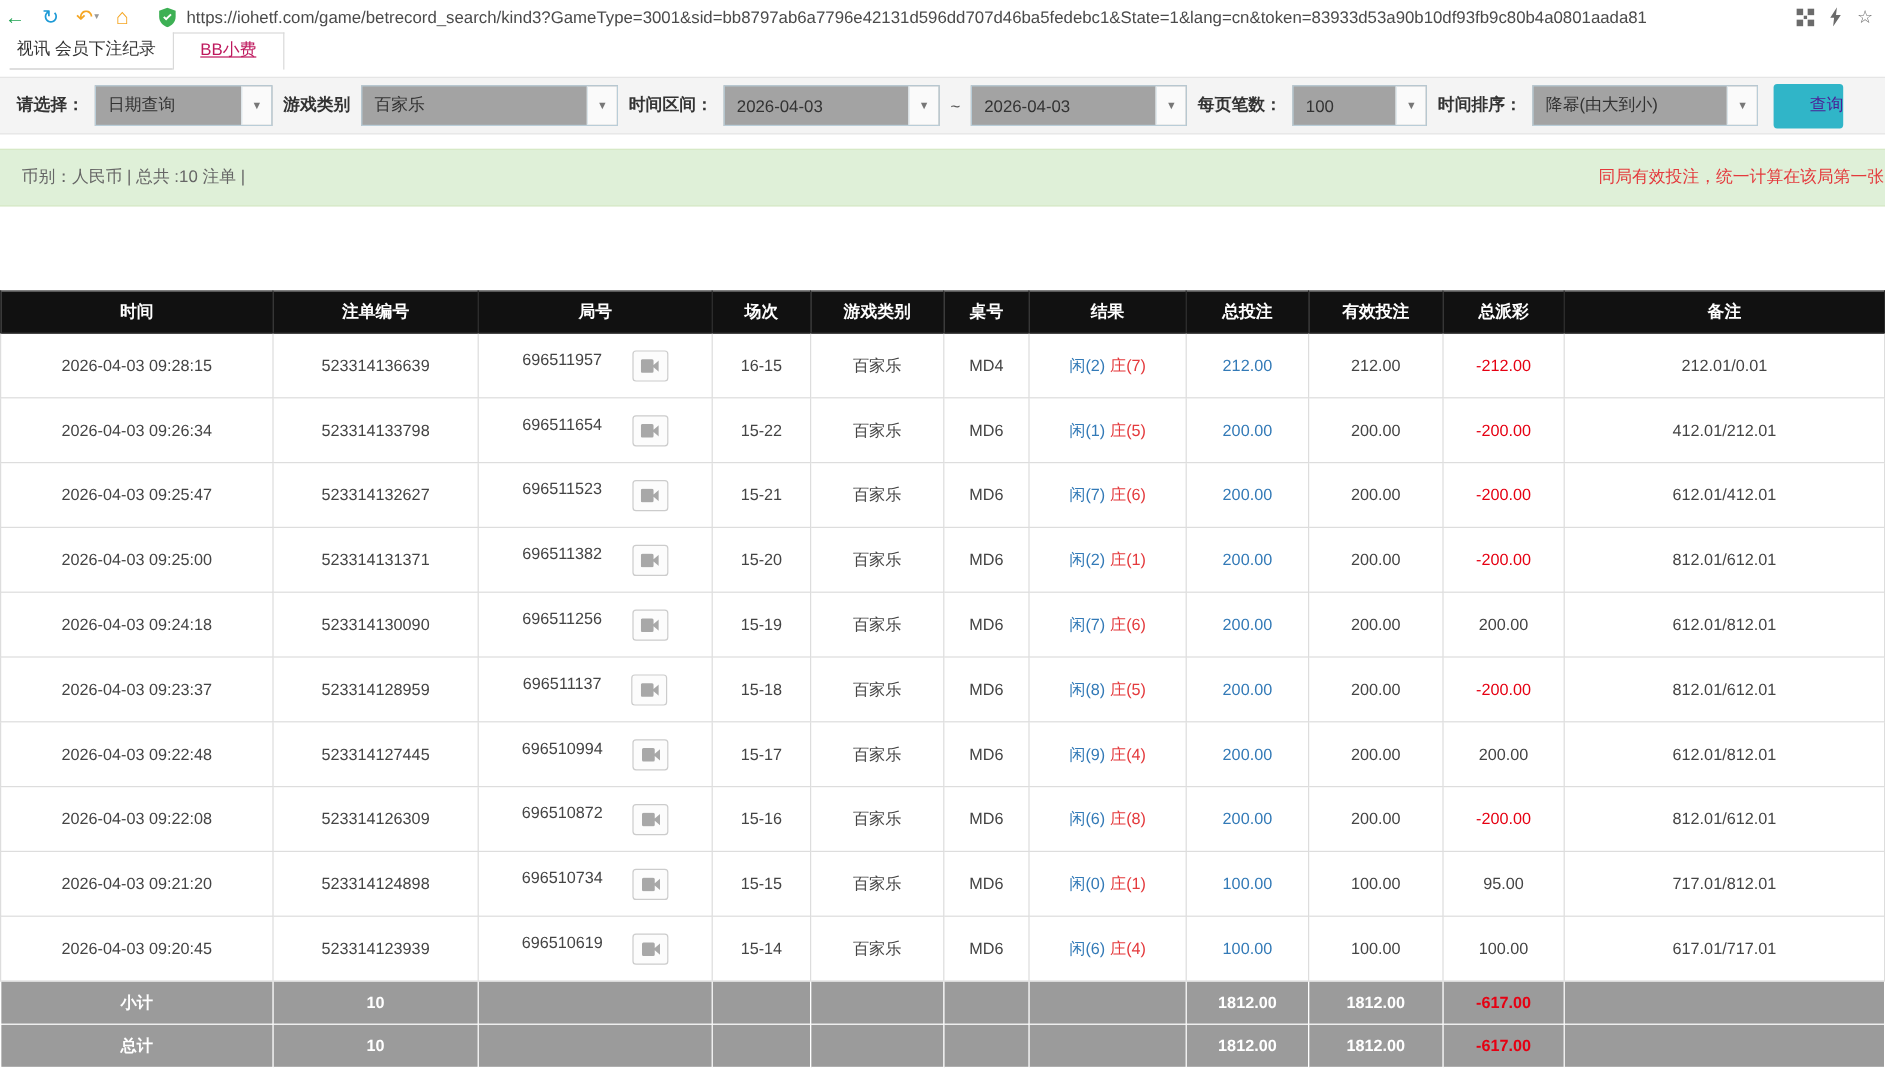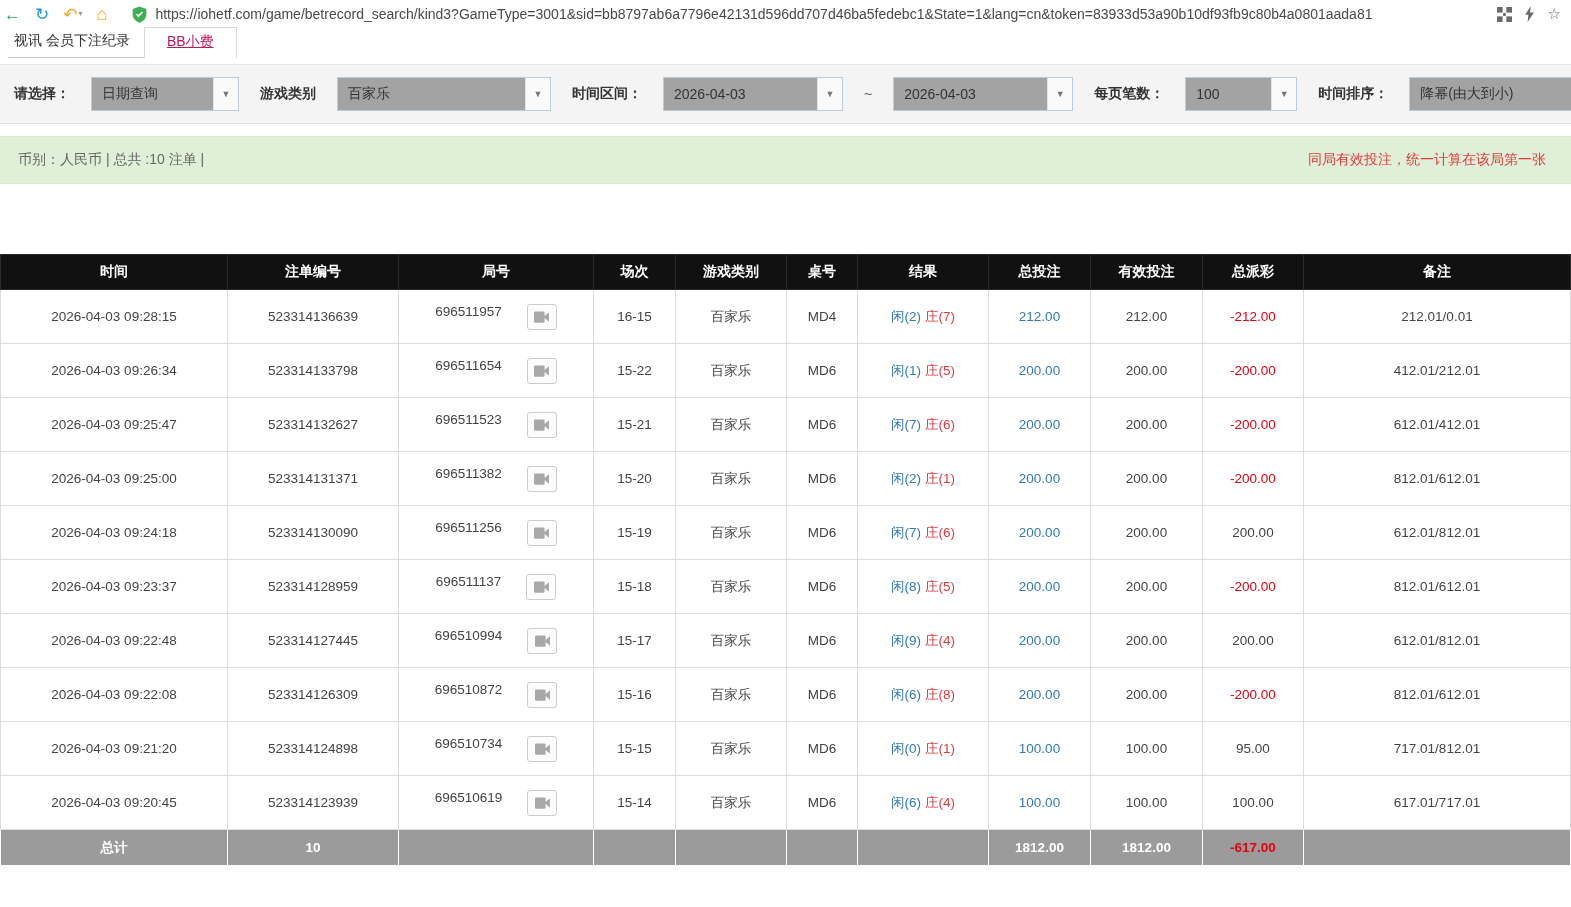--- a/index.html
+++ b/index.html
@@ -20,35 +20,35 @@
   .url-text { font-size:14px; color:#4a4a4a; white-space:nowrap; overflow:hidden; }
   .chrome-right { display:flex; align-items:center; gap:12px; margin-right:2px; }
   .chrome-right .ico { color:#6b6b6b; font-size:15px; cursor:pointer; display:flex; }
 
   
   .tabbar { height:30px; display:flex; align-items:flex-end; padding-left:8px; }
   .tab-records { padding:5px 14px 7px 6px; color:#333; border-bottom:1px solid #c9c9c9; cursor:pointer; white-space:nowrap; }
   .tab-bb { padding:5px 22px 7px 22px; color:#be185d; border:1px solid #d9d9d9; border-bottom:none; cursor:pointer; white-space:nowrap;text-decoration:underline; }
 
   
-  .filterbar { margin-top:6px; height:60px; background:#f4f4f4; border-top:1px solid #e5e5e5; border-bottom:1px solid #e5e5e5; display:flex; align-items:center; padding:0 14px; gap:21px; }
+  .filterbar { margin-top:6px; height:48px; background:#f4f4f4; border-top:1px solid #e5e5e5; border-bottom:1px solid #e5e5e5; display:flex; align-items:center; padding:0 14px; gap:9px; }
   .flabel { font-weight:bold; color:#333; white-space:nowrap; font-size:14px; }
   .dropdown { height:34px; background:#a3a3a3; border:1px solid #b9cdd8; display:flex; align-items:center; justify-content:space-between; cursor:pointer; flex:0 0 auto; }
   .dropdown .val { padding:0 8px 0 10px; white-space:nowrap; overflow:hidden; color:#333; }
   .dropdown .arrow { width:25px; align-self:stretch; border-left:1px solid #dbe5ea; background:#fafafa; display:flex; align-items:center; justify-content:center; color:#777; font-size:9px; }
   .dd-select { width:148px; }
   .dd-game  { width:214px; }
   .dd-date  { width:180px; }
   .dd-size  { width:112px; }
   .dd-sort  { width:188px; }
   .tilde { color:#555; }
-  .btn-query { margin-left:4px; height:37px; width:58px; background:#30b5c8; color:#0f172a; border:none; border-radius:3px; font-size:14px; cursor:pointer; font-family:inherit; }
+  .btn-query { margin-left:4px; height:37px; width:58px; background:#30b5c8; color:#4c1d95; border:none; border-radius:3px; font-size:14px; cursor:pointer; font-family:inherit;text-align:right; }
 
   
-  .infobar { margin-top:12px; height:48px; background:#dff0d8; border-top:1px solid #d6e9c6; border-bottom:1px solid #d6e9c6; display:flex; align-items:center; justify-content:space-between; padding:0 25px 0 18px; }
+  .infobar { margin-top:12px; height:48px; background:#dff0d8; border-top:1px solid #d6e9c6; border-bottom:1px solid #d6e9c6; display:flex; align-items:center; justify-content:space-between; padding:0 1px 0 18px; }
   .info-left { color:#666; }
   .info-right { color:#e4393c; white-space:nowrap; }
 
   
   .bet-table { width:1571px; margin-top:70px; border-collapse:collapse; table-layout:fixed; }
   .bet-table th { background:#111; color:#fff; height:35px; font-size:14px; font-weight:bold; border:1px solid #2b2b2b; }
   .bet-table td { height:54px; text-align:center; border:1px solid #ddd; font-size:13.5px; color:#444; vertical-align:middle; }
   .blue-link { color:#337ab7; cursor:pointer; }
   .player { color:#337ab7; }
   .banker { color:#e4393c; margin-left:4px; }
@@ -432,26 +432,39 @@
       <span class="player">闲(6)</span><span class="banker">庄(4)</span>
     </td>
     <td>
       <span class="blue-link">100.00</span>
     </td>
     <td>100.00</td>
     <td>100.00</td>
     <td>617.01/717.01</td>
   </tr>
       <tr class="footer-row">
-    <td>总计</td>
+    <td>小计</td>
     <td>10</td>
     <td></td>
     <td></td>
     <td></td>
     <td></td>
     <td></td>
     <td>1812.00</td>
     <td>1812.00</td>
     <td class="neg neg-cell">-617.00</td>
     <td></td>
   </tr>
+      <tr class="footer-row">
+    <td>总计</td>
+    <td>10</td>
+    <td></td>
+    <td></td>
+    <td></td>
+    <td></td>
+    <td></td>
+    <td>1812.00</td>
+    <td>1812.00</td>
+    <td class="neg neg-cell">-617.00</td>
+    <td></td>
+  </tr>
     </tbody>
 </table>
 
 </body></html>

